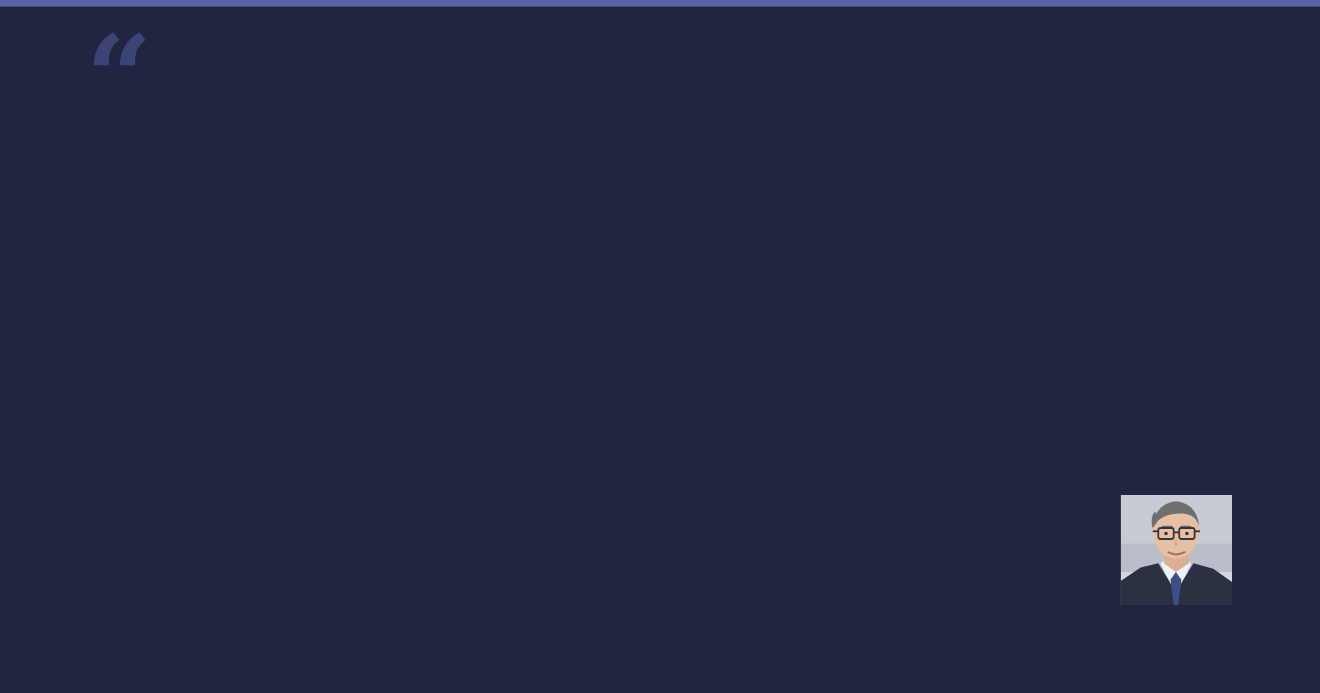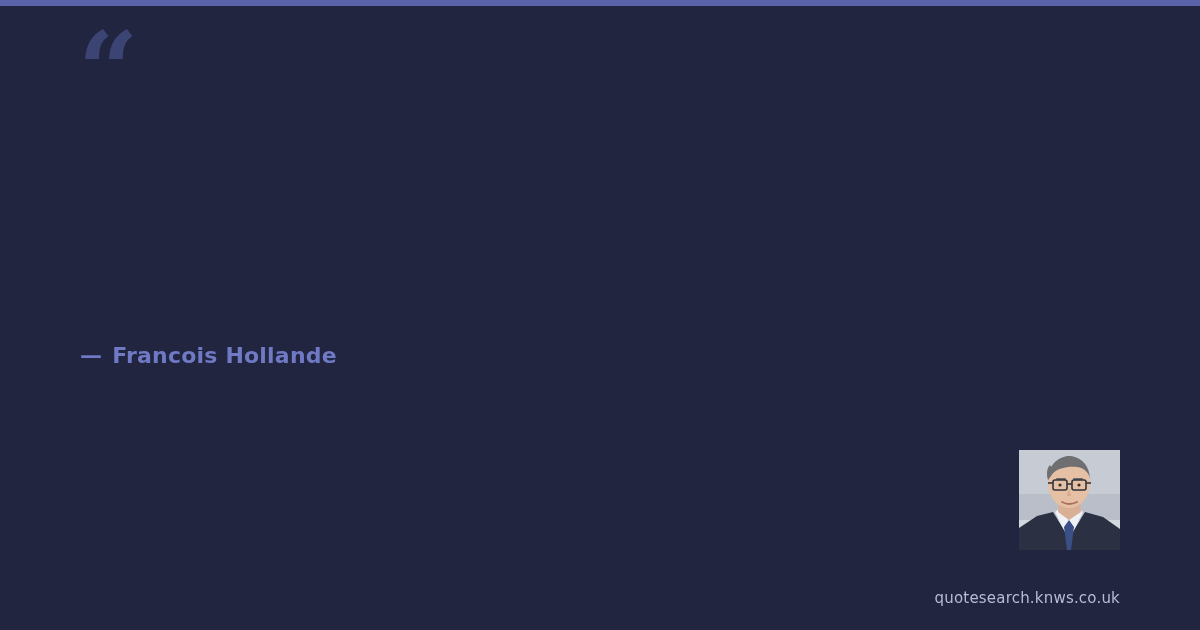--- a/index.html
+++ b/index.html
@@ -90,23 +90,20 @@
 </head>
 <body>
 
 <div class="card">
 
   <div class="top-rule"></div>
 
   <div class="quote-mark">“</div>
 
 
-  <div class="author-line">
-    <span class="author-dash">—</span><span>Francois Hollande</span>
-  </div>
 
   <div class="portrait">
     <svg width="101" height="100" viewBox="0 0 101 100" xmlns="http://www.w3.org/2000/svg">
       <defs>
         <clipPath id="pclip">
             <rect x="0" y="0" width="101" height="100"></rect>
           </clipPath>
       </defs>
       <g clip-path="url(#pclip)">
         <rect x="0" y="0" width="101" height="100" fill="#d3d7de"></rect>
@@ -137,15 +134,14 @@
 
         <circle cx="41" cy="35" r="1.6" fill="#3a3228"></circle>
         <circle cx="60" cy="35" r="1.6" fill="#3a3228"></circle>
 
         <path d="M50 38 L48 46 L52 46 Z" fill="#d7ab8e"></path>
         <path d="M43 52 Q50 56 58 52" fill="none" stroke="#a8705c" stroke-width="1.8" stroke-linecap="round"></path>
       </g>
     </svg>
   </div>
 
-  <div class="footer-url">quotesearch.knws.co.uk</div>
 
 </div>
 
 </body></html>

